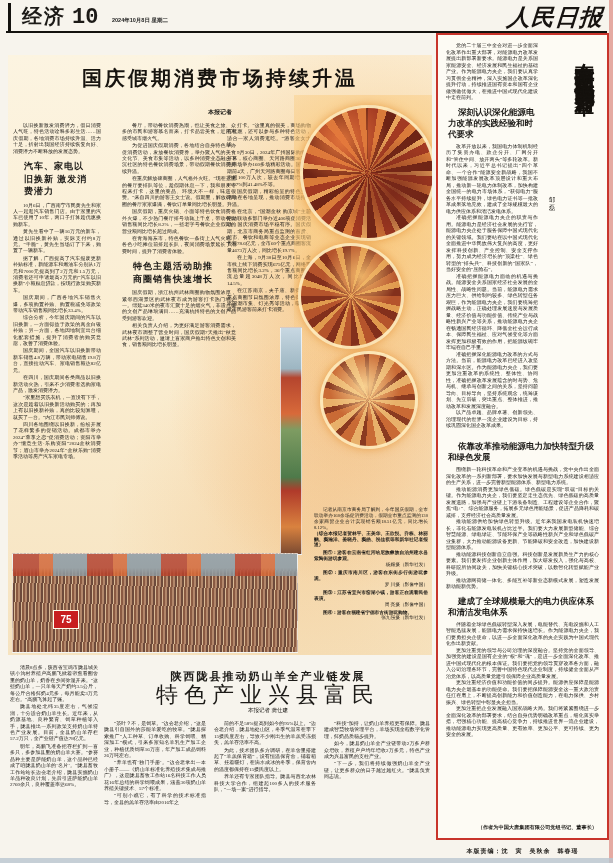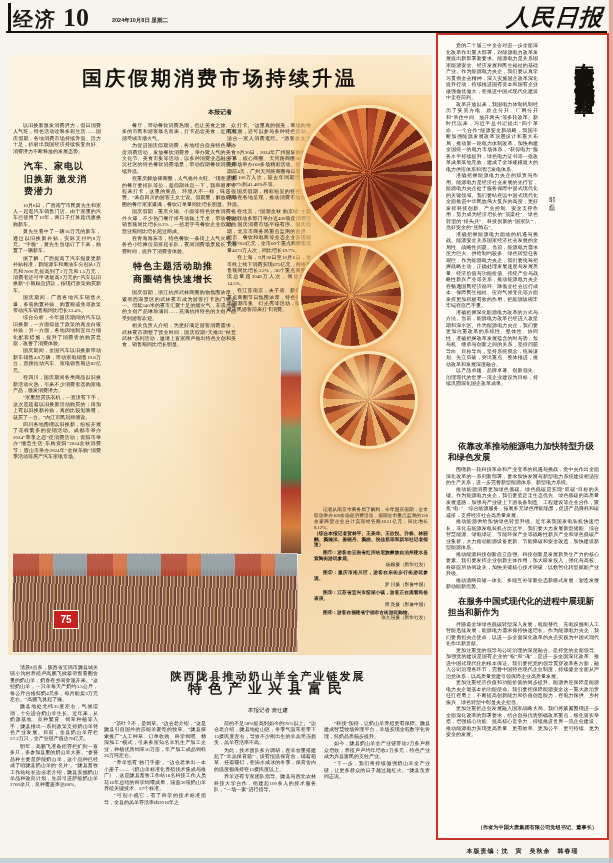--- a/index.html
+++ b/index.html
@@ -4,23 +4,23 @@
 <style>
   html,body{margin:0;padding:0;}
   body{
     width:613px;height:863px;position:relative;overflow:hidden;
     background:#f7f4ed;
     font-family:"Liberation Serif","DejaVu Serif",serif;
     color:#1c1a17;
   }
   
   .hdr-rule{position:absolute;left:6px;top:31px;width:601px;height:2px;background:#14120f;}
-  .sec-wrap{position:absolute;left:8px;top:3px;height:28px;border-left:3px solid #14120f;padding-left:2px;display:flex;align-items:baseline;gap:6px;}
+  .sec-wrap{position:absolute;left:8px;top:3px;height:28px;border-left:3px solid #14120f;padding-left:11px;display:flex;align-items:baseline;gap:6px;}
   .sec-name{font-family:"Liberation Sans","DejaVu Sans",sans-serif;font-weight:bold;font-size:20px;letter-spacing:2px;}
-  .sec-page{font-family:Liberation Serif, serif;font-weight:bold;font-size:26px;}
+  .sec-page{font-family:Liberation Mono, monospace;font-weight:bold;font-size:22px;}
   .hdr-date{position:absolute;left:112px;top:17px;font-size:5.5px;font-weight:bold;font-family:"Liberation Sans","DejaVu Sans",sans-serif;color:#222;}
   .masthead{position:absolute;right:10px;top:2px;font-size:23px;font-weight:bold;font-style:italic;letter-spacing:1px;color:#171310;transform:skewX(-4deg);}
   
   .main-art{position:absolute;left:8px;top:55px;width:424px;height:600px;overflow:hidden;
     background:
       radial-gradient(circle at 86% 28%, rgba(244,178,92,.55), rgba(244,178,92,0) 42%),
       radial-gradient(circle at 82% 58%, rgba(238,156,74,.42), rgba(238,156,74,0) 38%),
       radial-gradient(circle at 70% 80%, rgba(240,170,90,.30), rgba(240,170,90,0) 35%),
       linear-gradient(180deg,#fcf4e1 0%,#faeccf 55%,#f6e3c0 100%);
   }
@@ -83,21 +83,21 @@
     font-weight:bold;font-size:8.5px;line-height:11px;text-align:left;text-indent:10px;}
   .clr{clear:both;}
   .rclose{position:absolute;right:10px;bottom:7px;width:150px;text-align:right;
     font-weight:bold;font-size:5.2px;}
   
   .county{position:absolute;left:8px;top:661px;width:424px;height:196px;overflow:hidden;}
   .leadcol{position:absolute;left:2px;top:4px;width:88px;height:188px;overflow:hidden;}
   .kicker{position:absolute;left:96px;top:8px;width:328px;text-align:center;
     font-family:"Liberation Sans","DejaVu Sans",sans-serif;font-weight:bold;font-size:11px;letter-spacing:2px;}
   .btitle{position:absolute;left:96px;top:19px;width:328px;text-align:center;
-    font-weight:bold;font-size:14px;letter-spacing:6px;}
+    font-weight:normal;font-size:22px;letter-spacing:6px;}
   .b-byline{position:absolute;left:96px;top:46px;width:328px;text-align:center;font-size:5.5px;}
   .bcol{position:absolute;top:60px;height:132px;overflow:hidden;}
   .b2{left:96px;width:102px;} .b3{left:206px;width:102px;} .b4{left:316px;width:106px;}
   
   .editors{position:absolute;left:436px;top:847px;width:173px;text-align:center;
     font-size:6px;font-weight:bold;letter-spacing:1px;}
   .edge-right{position:absolute;right:0;top:0;width:4px;height:863px;background:#e5aaa2;}
   .edge-bottom{position:absolute;left:0;top:858px;width:613px;height:5px;background:#b9c6cf;opacity:.8;}
 </style>
 </head>
@@ -176,32 +176,33 @@
     </div>
   </div>
 
   <div class="energy">
     <div class="rbody">
       <div class="vwrap">
         <div class="vtitle">奋力谱写中国式现代化能源电力新篇章</div>
         <div class="vauthor">邹 磊</div>
       </div>
       <p class="rp">党的二十届三中全会对进一步全面深化改革作出重大部署，对能源电力改革发展提出新部署新要求。能源电力是关系国家能源安全、经济发展和民生福祉的基础产业。作为能源电力央企，我们要认真学习贯彻全会精神，深入实施国企改革深化提升行动，持续推进国有资本和国有企业做强做优做大，在推进中国式现代化建设中走在前列。</p>
+      <h3 class="rhead">深刻认识深化能源电力改革的实践经验和时代要求</h3>
       <p class="rp">改革开放以来，我国电力体制机制经历了集资办电、政企分开、厂网分开和“管住中间、放开两头”等多轮改革。新时代以来，习近平总书记提出“四个革命、一个合作”能源安全新战略，我国不断加强能源发展改革顶层设计和重大布局，推动新一轮电力体制改革，加快构建全国统一的电力市场体系，“获得电力”服务水平持续提升，绿色电力证书等一批改革成果落地见效，建成了全球规模最大的电力供应体系和清洁发电体系。</p>
       <p class="rp">准确把握能源电力央企的职责与作用。能源电力是经济社会发展的先行官，能源电力央企处于服务保障中国式现代化的关键领域。我们要站在以中国式现代化全面推进中华民族伟大复兴的高度，更好发挥科技创新、产业控制、安全支撑作用，努力成为经济增长的“顶梁柱”、绿色转型的“排头兵”、科技创新的“国家队”，当好安全的“压舱石”。</p>
       <p class="rp">准确把握能源电力面临的机遇与挑战。能源安全关系国家经济社会发展的全局性、战略性问题。当前，能源电力需求压力巨大、供给制约较多、绿色转型任务艰巨，作为能源电力央企，我们要统筹把握战略主动，正确处理发展速度与发展质量、经济价值与功能价值、传统产业与战略性新兴产业等关系，推动能源电力央企在畅通国民经济循环、降低全社会运行成本、保障民生福祉、应对气候变化等方面发挥更加积极有效的作用，把能源饭碗牢牢端在自己手里。</p>
       <p class="rp">准确把握深化能源电力改革的方式与方法。当前，能源电力改革已经进入攻坚期和深水区。作为能源电力央企，我们要更加注重改革的系统性、整体性、协同性，准确把握改革发展蕴含的时与势、危与机、继承与创新之间的关系，坚持问题导向、目标导向，坚持系统观念，统筹谋划、先立后破，突出重点、整体推进，推动改革和发展深度融合。</p>
       <p class="rp">以产品卓越、品牌卓著、创新领先、治理现代的世界一流企业建设为目标，持续巩固深化国企改革成果。</p>
       <h3 class="rhead clr">依靠改革推动能源电力加快转型升级和绿色发展</h3>
       <p class="rp">围绕新一轮科技革命和产业变革的机遇与挑战，党中央作出全面深化改革的一系列新部署，要求加快发展与新型电力系统建设相适应的生产关系，进一步完善新型能源体系、新型电力系统。</p>
       <p class="rp">推动能源消费更加绿色低碳。绿色低碳是实现“双碳”目标的关键。作为能源电力央企，我们要坚定走生态优先、绿色低碳的高质量发展道路，加强与产业链上下游装备制造、工程建设等企业合作，聚焦“电+”、综合能源服务，拓展多元绿色用能场景，促进产品降耗和碳减排，支撑经济社会高质量发展。</p>
       <p class="rp">推动能源供给加快绿色转型升级。近年来我国发电装机快速增长，非化石能源发电装机占比过半。我们要大力发展新型储能、综合智慧能源、绿电绿证、节能环保产业等战略性新兴产业和绿色低碳产业集群，大力推动能源设备更新、节能降碳和安全改造，加快建设新型能源体系。</p>
       <p class="rp">推动能源科技创新自立自强。科技创新是发展新质生产力的核心要素。我们要发挥企业创新主体作用，加大研发投入，强化与高校、科研院所协同攻关，加快关键核心技术突破，以数智化转型赋能产业升级。</p>
       <p class="rp">推动源网荷储一体化、多能互补等新业态新模式发展，塑造发展新动能新优势。</p>
-      <h3 class="rhead">在服务中国式现代化的进程中展现新担当和新作为</h3>
+      <h3 class="rhead">建成了全球规模最大的电力供应体系和清洁发电体系</h3>
       <p class="rp">伴随着全球绿色低碳转型深入发展，电能替代、充电设施和人工智能迅猛发展，能源电力需求保持快速增长。作为能源电力央企，我们要勇担央企使命，以进一步全面深化改革的央企实践为中国式现代化作出新贡献。</p>
       <p class="rp">更加注重党的领导与公司治理的深度融合。坚持党的全面领导、加强党的建设是国有企业的“根”和“魂”，是进一步全面深化改革、推进中国式现代化的根本保证。我们要把党的领导贯穿改革各方面，融入公司治理各环节，完善中国特色现代企业制度，持续健全全面从严治党体系，以高质量党建引领保障企业高质量发展。</p>
       <p class="rp">更加注重经济价值和功能价值的同步提升。能源供应保障是能源电力央企最基本的功能使命。我们要把保障能源安全这一重大政治责任扛在肩上，不断提高创新能力和价值创造能力，在电力保供、乡村振兴、绿色转型中彰显央企担当。</p>
       <p class="rp">更加注重把企业发展融入国家战略大局。我们将紧紧围绕进一步全面深化改革的部署要求，结合自身优势明确改革重点，细化落实举措，增强核心功能、提高核心竞争力，持续推进世界一流企业建设，推动能源电力实现更高质量、更有效率、更加公平、更可持续、更为安全的发展。</p>
     </div>
     <div class="rclose">（作者为中国大唐集团有限公司党组书记、董事长）</div>
   </div>
 
   <div class="county">
     <div class="leadcol">

